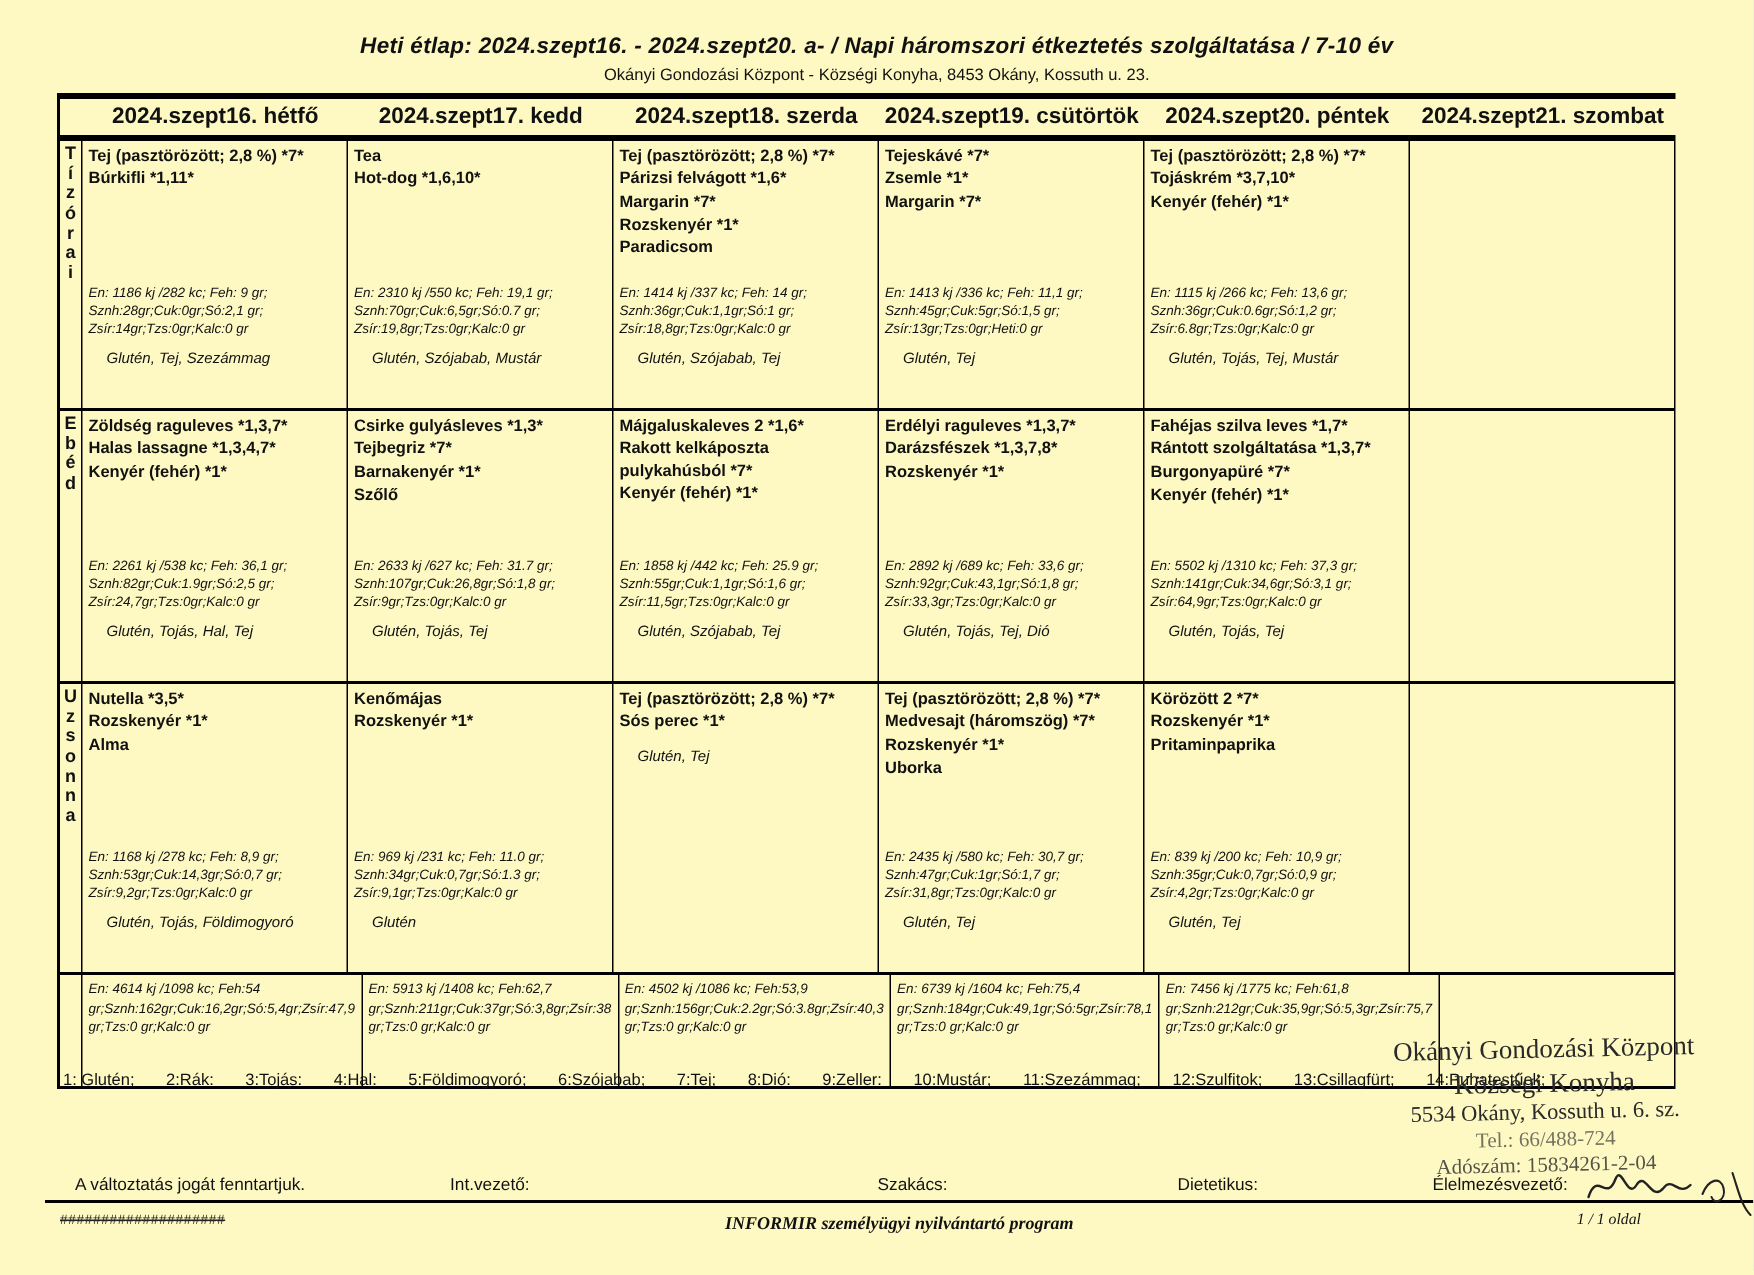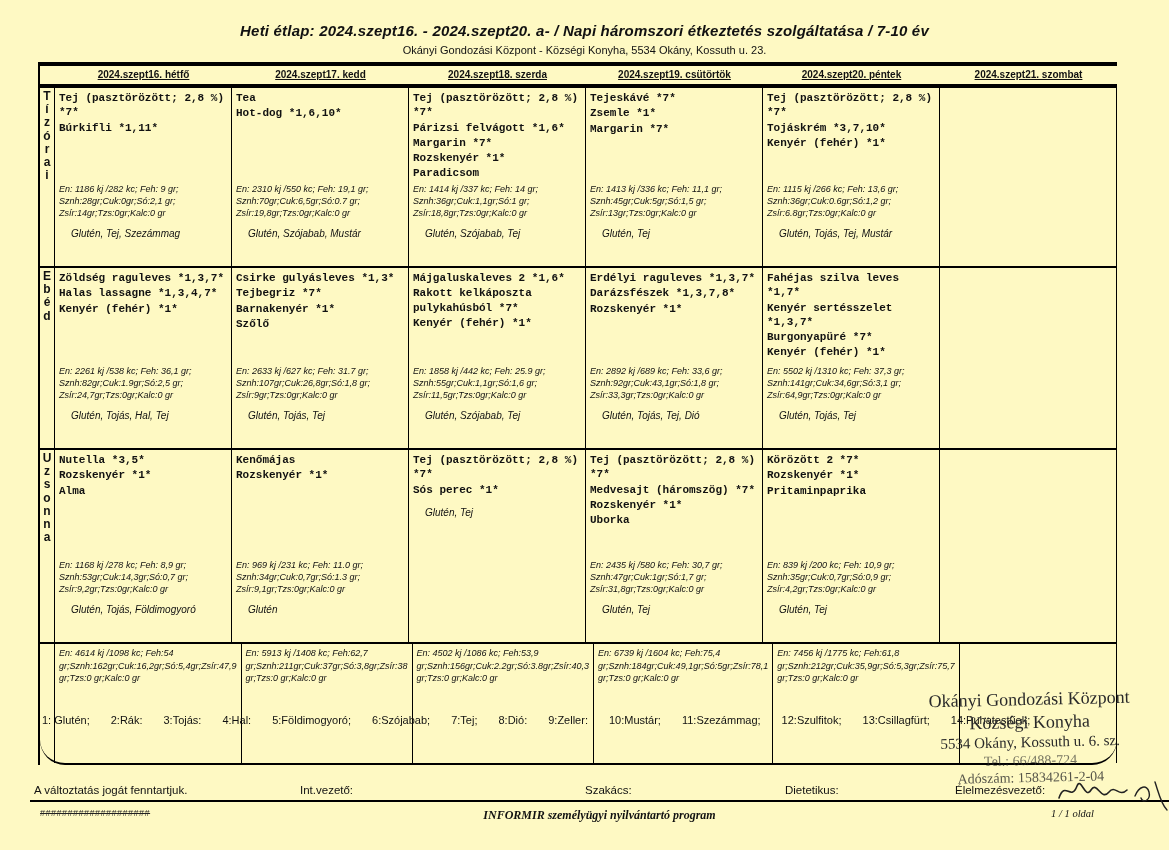--- a/index.html
+++ b/index.html
@@ -23,60 +23,59 @@
   .menu-table {
     position:absolute; left:38px; top:62px; width:1079px;
     border-left:2px solid #000;
   }
   .thead {
     display:flex;
     border-top:4px solid #000; border-bottom:4px solid #000;
   }
   .label-spacer { width:15px; }
   .th {
-    flex:1; text-align:center; font-size:10px; font-weight:bold;
+    flex:1; text-align:center; font-size:15px; font-weight:bold;
     padding:3px 0 4px 0;
-    text-decoration:underline;
   }
   .mrow { display:flex; border-bottom:2px solid #000; }
   .row-0 { height:180px; }
   .row-1 { height:182px; }
   .row-2 { height:194px; }
-  .row-totals { height:121px;border-radius:25px; }
+  .row-totals { height:76px; }
   .mlabel {
     width:15px; border-right:1px solid #000;
     font-weight:bold; font-size:12px; line-height:1.1;
     padding-top:2px; text-align:center;
   }
   .mlabel div { display:block; }
   .cell {
     flex:1; border-right:1px solid #000;
     padding:3px 4px 26px 4px;
     display:flex; flex-direction:column; overflow:hidden;
   }
   .items { font-size:11px; font-weight:bold; line-height:1.3; }
-  .items div { margin-bottom:1px;font-family:Liberation Mono, monospace; }
+  .items div { margin-bottom:1px; }
   .nutrition { margin-top:auto; font-size:9px; font-style:italic; line-height:1.35; }
   .allergens { font-size:10px; font-style:italic; margin-top:9px; min-height:12px;margin-left:12px; }
   .totcell {
     flex:1; border-right:1px solid #000; padding:3px 4px;
     font-size:9px; font-style:italic; line-height:1.4;
   }
   
   .legend {
     position:absolute; left:42px; top:714px; width:1090px;
     display:flex; gap:21px; flex-wrap:nowrap;
     font-size:11px; white-space:nowrap;
   }
   .sig-row {
     position:absolute; left:30px; top:782px; width:1139px; height:20px;
     border-bottom:2px solid #000; font-size:11.5px;
   }
   .sig-row span { position:absolute; top:2px; }
-  .rights   { left:4px; }
+  .rights   { left:20px; }
   .intvez   { left:270px;text-align:right; }
   .szakacs  { left:555px; }
   .dietet   { left:755px; }
   .elelmez  { left:925px; }
   .signature-svg { position:absolute; left:1025px; top:-10px; }
   .bottom-row {
     position:absolute; left:30px; top:808px; width:1139px;
     font-size:10.5px;
   }
   .hashes {
@@ -101,21 +100,21 @@
   .stamp-l3 { font-size:15px; }
   .stamp-l4 { font-size:14px; opacity:0.65; }
   .stamp-l5 { font-size:14px; opacity:0.8; }
 </style>
 </head>
 <body>
 
 <div class="page">
 
   <div class="title">Heti étlap: 2024.szept16. - 2024.szept20.   a- / Napi háromszori étkeztetés szolgáltatása / 7-10 év</div>
-  <div class="subtitle">Okányi Gondozási Központ - Községi Konyha, 5534 Okány, Kossuth u. 23.</div>
+  <div class="subtitle">Okányi Gondozási Központ - Községi Konyha, 8453 Okány, Kossuth u. 23.</div>
 
   <div class="menu-table">
     <div class="thead">
         <div class="label-spacer"></div>
         <div class="th">2024.szept16. hétfő</div>
         <div class="th">2024.szept17. kedd</div>
         <div class="th">2024.szept18. szerda</div>
         <div class="th">2024.szept19. csütörtök</div>
         <div class="th">2024.szept20. péntek</div>
         <div class="th">2024.szept21. szombat</div>
@@ -172,21 +171,21 @@
           </div>
           <div class="cell">
             <div class="items">
               <div>Tejeskávé *7*</div>
               <div>Zsemle *1*</div>
               <div>Margarin *7*</div>
             </div>
             <div class="nutrition">
               <div>En: 1413 kj /336 kc; Feh: 11,1 gr;</div>
               <div>Sznh:45gr;Cuk:5gr;Só:1,5 gr;</div>
-              <div>Zsír:13gr;Tzs:0gr;Kalc:0 gr</div>
+              <div>Zsír:13gr;Tzs:0gr;Heti:0 gr</div>
             </div>
             <div class="allergens">Glutén, Tej</div>
           </div>
           <div class="cell">
             <div class="items">
               <div>Tej (pasztörözött; 2,8 %) *7*</div>
               <div>Tojáskrém *3,7,10*</div>
               <div>Kenyér (fehér) *1*</div>
             </div>
             <div class="nutrition">
@@ -258,21 +257,21 @@
             <div class="nutrition">
               <div>En: 2892 kj /689 kc; Feh: 33,6 gr;</div>
               <div>Sznh:92gr;Cuk:43,1gr;Só:1,8 gr;</div>
               <div>Zsír:33,3gr;Tzs:0gr;Kalc:0 gr</div>
             </div>
             <div class="allergens">Glutén, Tojás, Tej, Dió</div>
           </div>
           <div class="cell">
             <div class="items">
               <div>Fahéjas szilva leves *1,7*</div>
-              <div>Kenyér sertésszelet *1,3,7*</div>
+              <div>Rántott szolgáltatása *1,3,7*</div>
               <div>Burgonyapüré *7*</div>
               <div>Kenyér (fehér) *1*</div>
             </div>
             <div class="nutrition">
               <div>En: 5502 kj /1310 kc; Feh: 37,3 gr;</div>
               <div>Sznh:141gr;Cuk:34,6gr;Só:3,1 gr;</div>
               <div>Zsír:64,9gr;Tzs:0gr;Kalc:0 gr</div>
             </div>
             <div class="allergens">Glutén, Tojás, Tej</div>
           </div>

